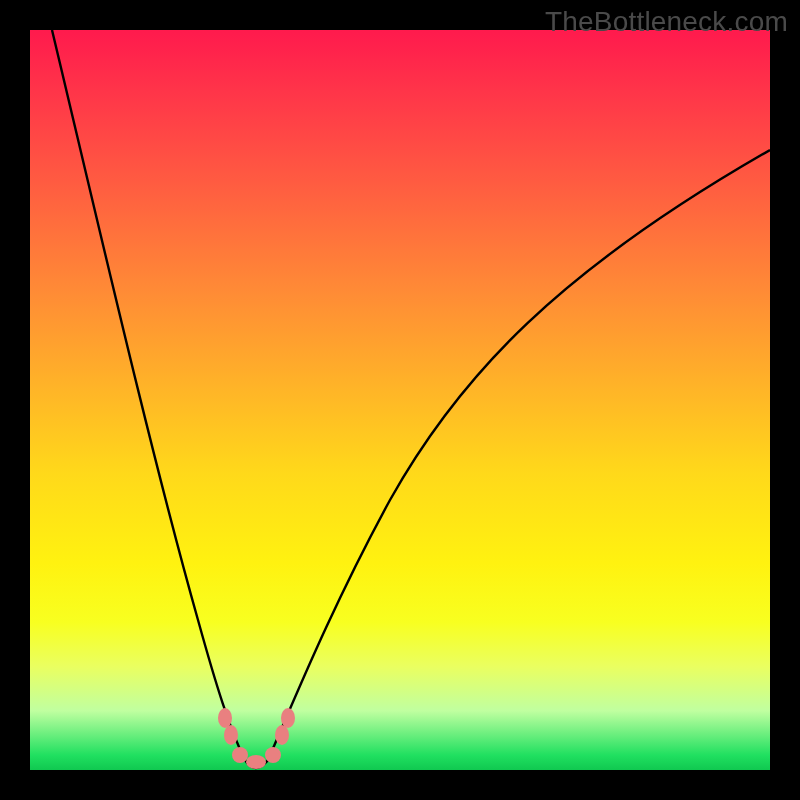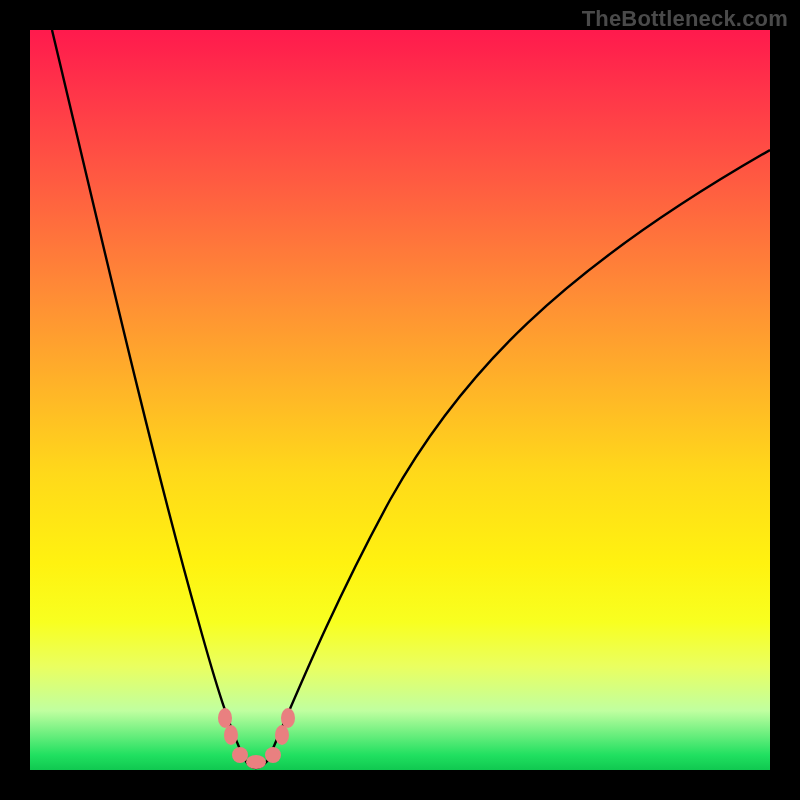--- a/index.html
+++ b/index.html
@@ -31,22 +31,22 @@
       #c0ffa0 92%,
       #20e060 98%,
       #10c850 100%
     );
   }
   .watermark {
     position: absolute;
     top: 6px;
     right: 12px;
     color: #4a4a4a;
-    font-size: 22px;
-    font-weight: 700;
+    font-size: 28px;
+    font-weight: 400;
     letter-spacing: 0.2px;
   }
   svg.curve {
     position: absolute;
     left: 0;
     top: 0;
     width: 740px;
     height: 740px;
   }
   .marker {

